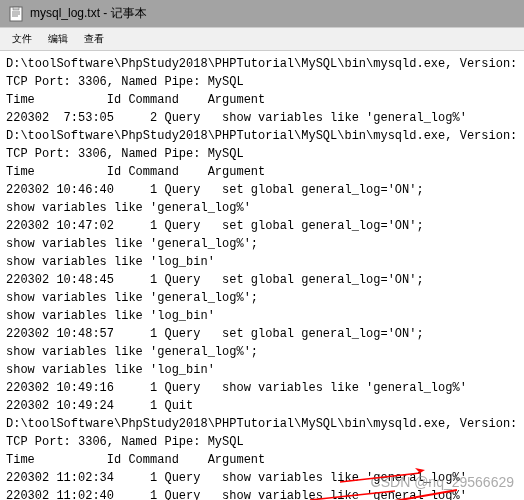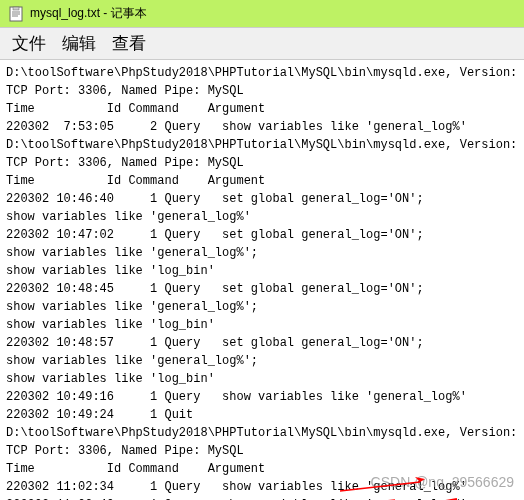--- a/index.html
+++ b/index.html
@@ -8,21 +8,21 @@
       height: 500px;
       background: #ffffff;
       font-family: 'Courier New', Courier, monospace;
       font-size: 12px;
       overflow: hidden;
       display: flex;
       flex-direction: column;
     }
 
     .title-bar {
-      background: #bef264;
+      background: #a3a3a3;
       border-bottom: 1px solid #ccc;
       padding: 4px 8px;
       display: flex;
       align-items: center;
       gap: 6px;
       min-height: 28px;
     }
 
     .title-bar-icon {
       width: 16px;
@@ -38,21 +38,21 @@
       color: #000;
     }
 
     .menu-bar {
       background: #f0f0f0;
       border-bottom: 1px solid #ccc;
       display: flex;
       gap: 0;
       padding: 2px 4px;
       font-family: 'Microsoft YaHei', Arial, sans-serif;
-      font-size: 17px;
+      font-size: 10px;
       text-align: center;
     }
 
     .menu-item {
       padding: 2px 8px;
       cursor: pointer;
       color: #000;
     }
 
     .content-area {

